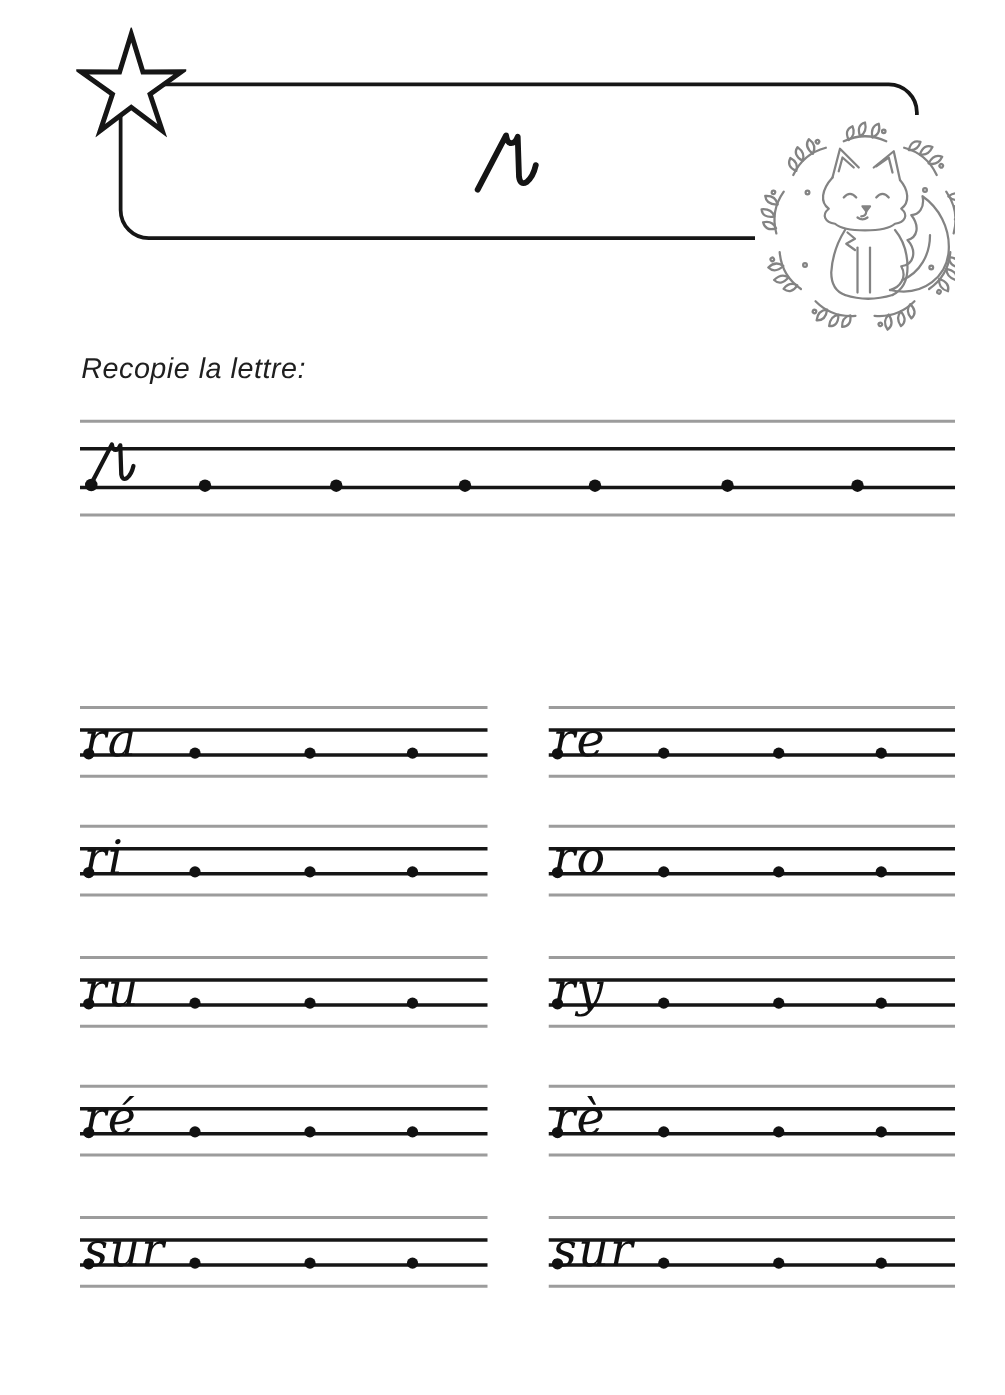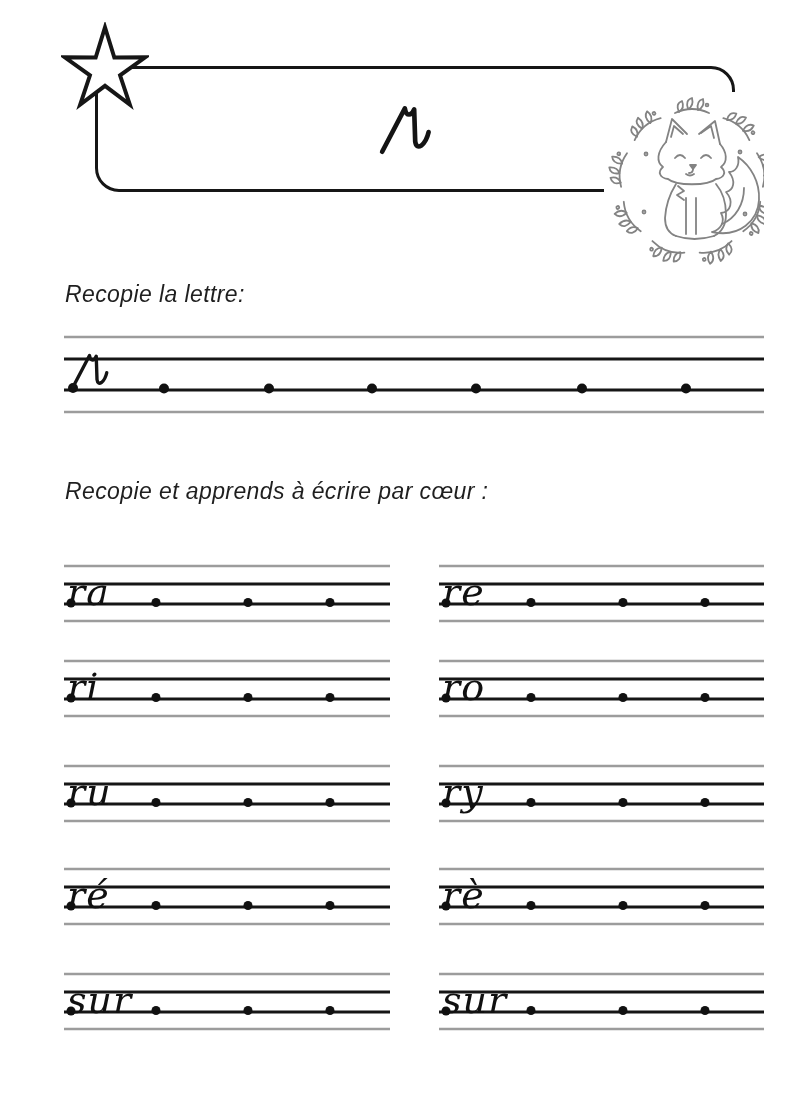--- a/index.html
+++ b/index.html
@@ -129,21 +129,20 @@
       <path class="ink-stroke" stroke-width="4.5" d="M4 48 L26 6 Q27 12 30 12 Q33 12 35 7 L36 38 Q37 45 42 42 Q47 38 49 29"></path>
     </g>
     <circle class="dot" cx="100" cy="53.5" r="5"></circle>
     <circle class="dot" cx="205" cy="53.5" r="5"></circle>
     <circle class="dot" cx="308" cy="53.5" r="5"></circle>
     <circle class="dot" cx="412" cy="53.5" r="5"></circle>
     <circle class="dot" cx="518" cy="53.5" r="5"></circle>
     <circle class="dot" cx="622" cy="53.5" r="5"></circle>
   </svg>
 
-  <div class="instruction" style="top:478px">Recopie et apprends à écrire par cœur :</div>
 
 <svg class="row" width="326" height="58" viewBox="0 0 326 58" style="position: absolute; left: 64px; top: 565px;">
       <line class="guide-gray" x1="0" y1="1" x2="326" y2="1"></line>
       <line class="guide-black" x1="0" y1="19" x2="326" y2="19"></line>
       <line class="guide-black" x1="0" y1="39" x2="326" y2="39"></line>
       <line class="guide-gray" x1="0" y1="56" x2="326" y2="56"></line>
       <circle class="dot" cx="7" cy="38" r="4.5"></circle>
       <circle class="dot" cx="92" cy="37.5" r="4.5"></circle>
       <circle class="dot" cx="184" cy="37.5" r="4.5"></circle>
       <circle class="dot" cx="266" cy="37.5" r="4.5"></circle>

